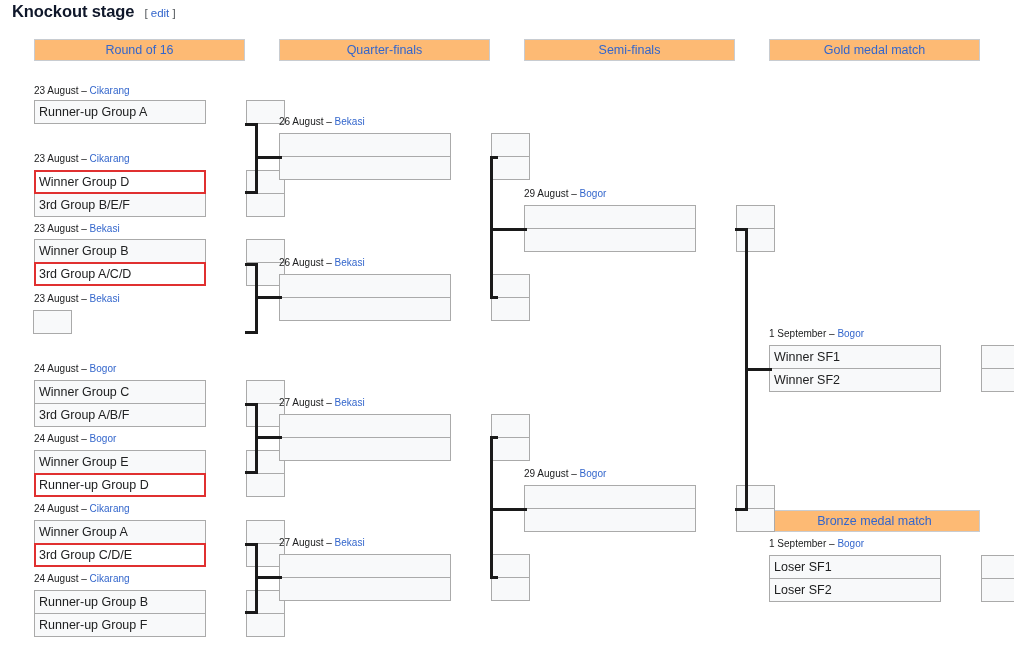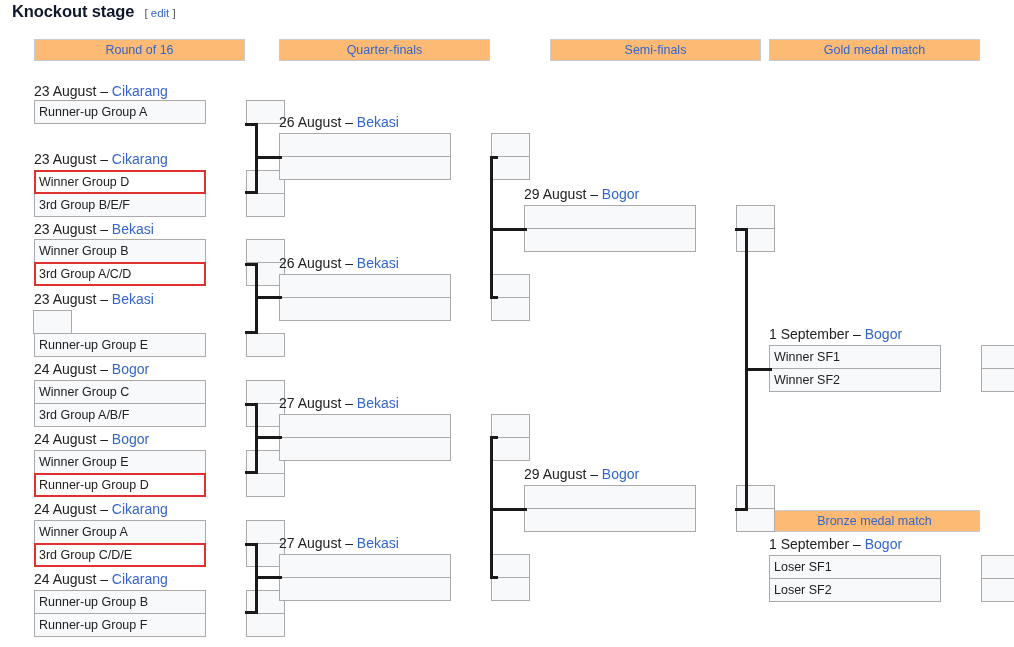--- a/index.html
+++ b/index.html
@@ -62,21 +62,21 @@
     color: #3366cc;
     font-size: 12.5px;
     text-align: center;
     white-space: nowrap;
     overflow: hidden;
   }
 
   
   .match-meta {
     position: absolute;
-    font-size: 14px;
+    font-size: 10px;
     line-height: 16px;
     white-space: nowrap;
     color: #202122;
   }
   .match-meta .venue { color: #3366cc; }
 
   
   .match {
     position: absolute;
     box-sizing: border-box;
@@ -131,21 +131,21 @@
 
 <div id="page-heading">
   <span class="htitle">Knockout stage</span>
   <span class="editsec"><span class="brk">[ </span><span class="lnk">edit</span><span class="brk"> ]</span></span>
 </div>
 
 <div id="bracket">
 
   <div class="round-head" style="left:34px;  top:39px; width:211px;">Round of 16</div>
   <div class="round-head" style="left:279px; top:39px; width:211px;">Quarter-finals</div>
-  <div class="round-head" style="left:524px; top:39px; width:211px;margin-left:26px;">Semi-finals</div>
+  <div class="round-head" style="left:524px; top:39px; width:211px;">Semi-finals</div>
   <div class="round-head" style="left:769px; top:39px; width:211px;">Gold medal match</div>
   <div class="round-head" style="left:769px; top:510px; width:211px;">Bronze medal match</div>
 
   <div class="match-meta" style="left:34px; top:83px;"><span>23 August</span><span> – </span><span class="venue">Cikarang</span></div>
   <div class="match" style="left:34px; top:100px;">
     <div class="row">
       <div class="cell-name" style="width:172px;">Runner-up Group A</div>
       <div class="cell-score" style="width:39px;"></div>
     </div>
   </div>
@@ -172,24 +172,20 @@
       <div class="cell-name" style="width:172px;">3rd Group A/C/D</div>
       <div class="cell-score" style="width:39px;"></div>
     </div>
   </div>
 
   <div class="match-meta" style="left:34px; top:291px;"><span>23 August</span><span> – </span><span class="venue">Bekasi</span></div>
   <div class="match" style="left:34px; top:310px;">
     <div class="row">
       <div class="cell-score" style="width:39px;"></div>
     </div>
-    <div class="row">
-      <div class="cell-name" style="width:172px;">Runner-up Group E</div>
-      <div class="cell-score" style="width:39px;"></div>
-    </div>
   </div>
 
   <div class="match-meta" style="left:34px; top:361px;"><span>24 August</span><span> – </span><span class="venue">Bogor</span></div>
   <div class="match" style="left:34px; top:380px;border-radius:16px;">
     <div class="row">
       <div class="cell-name" style="width:172px;">Winner Group C</div>
       <div class="cell-score" style="width:39px;"></div>
     </div>
     <div class="row">
       <div class="cell-name" style="width:172px;">3rd Group A/B/F</div>

